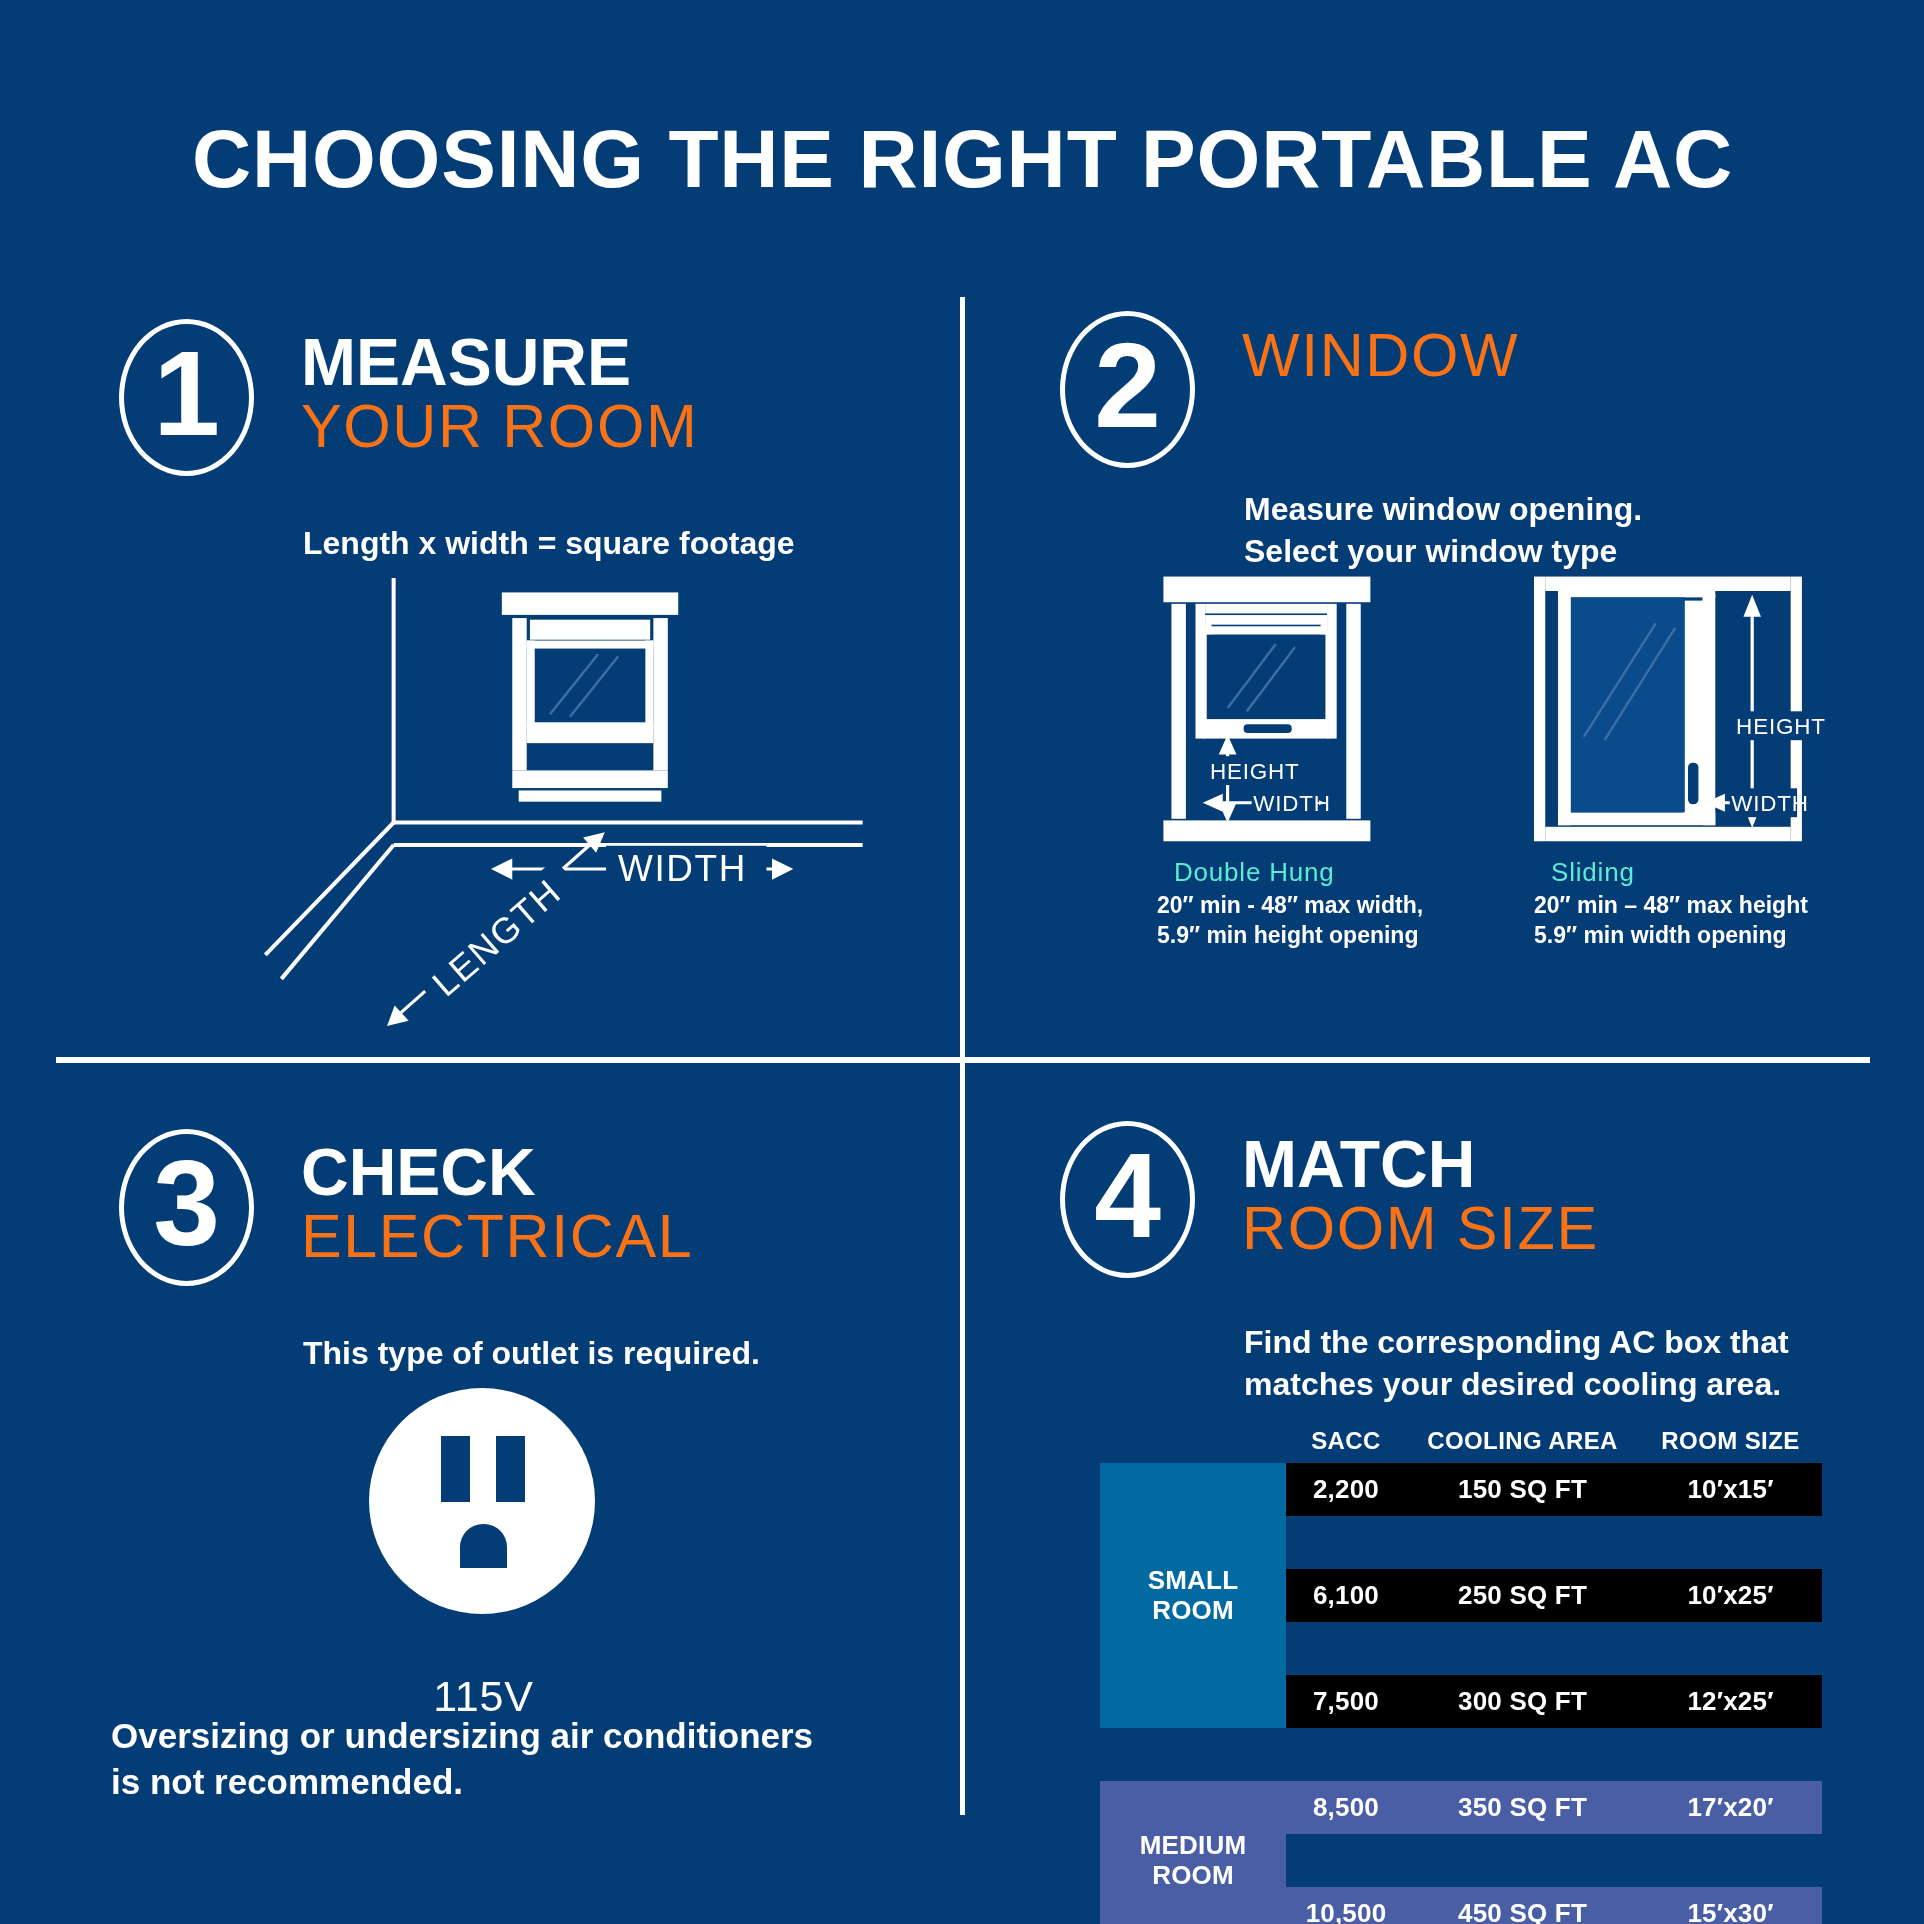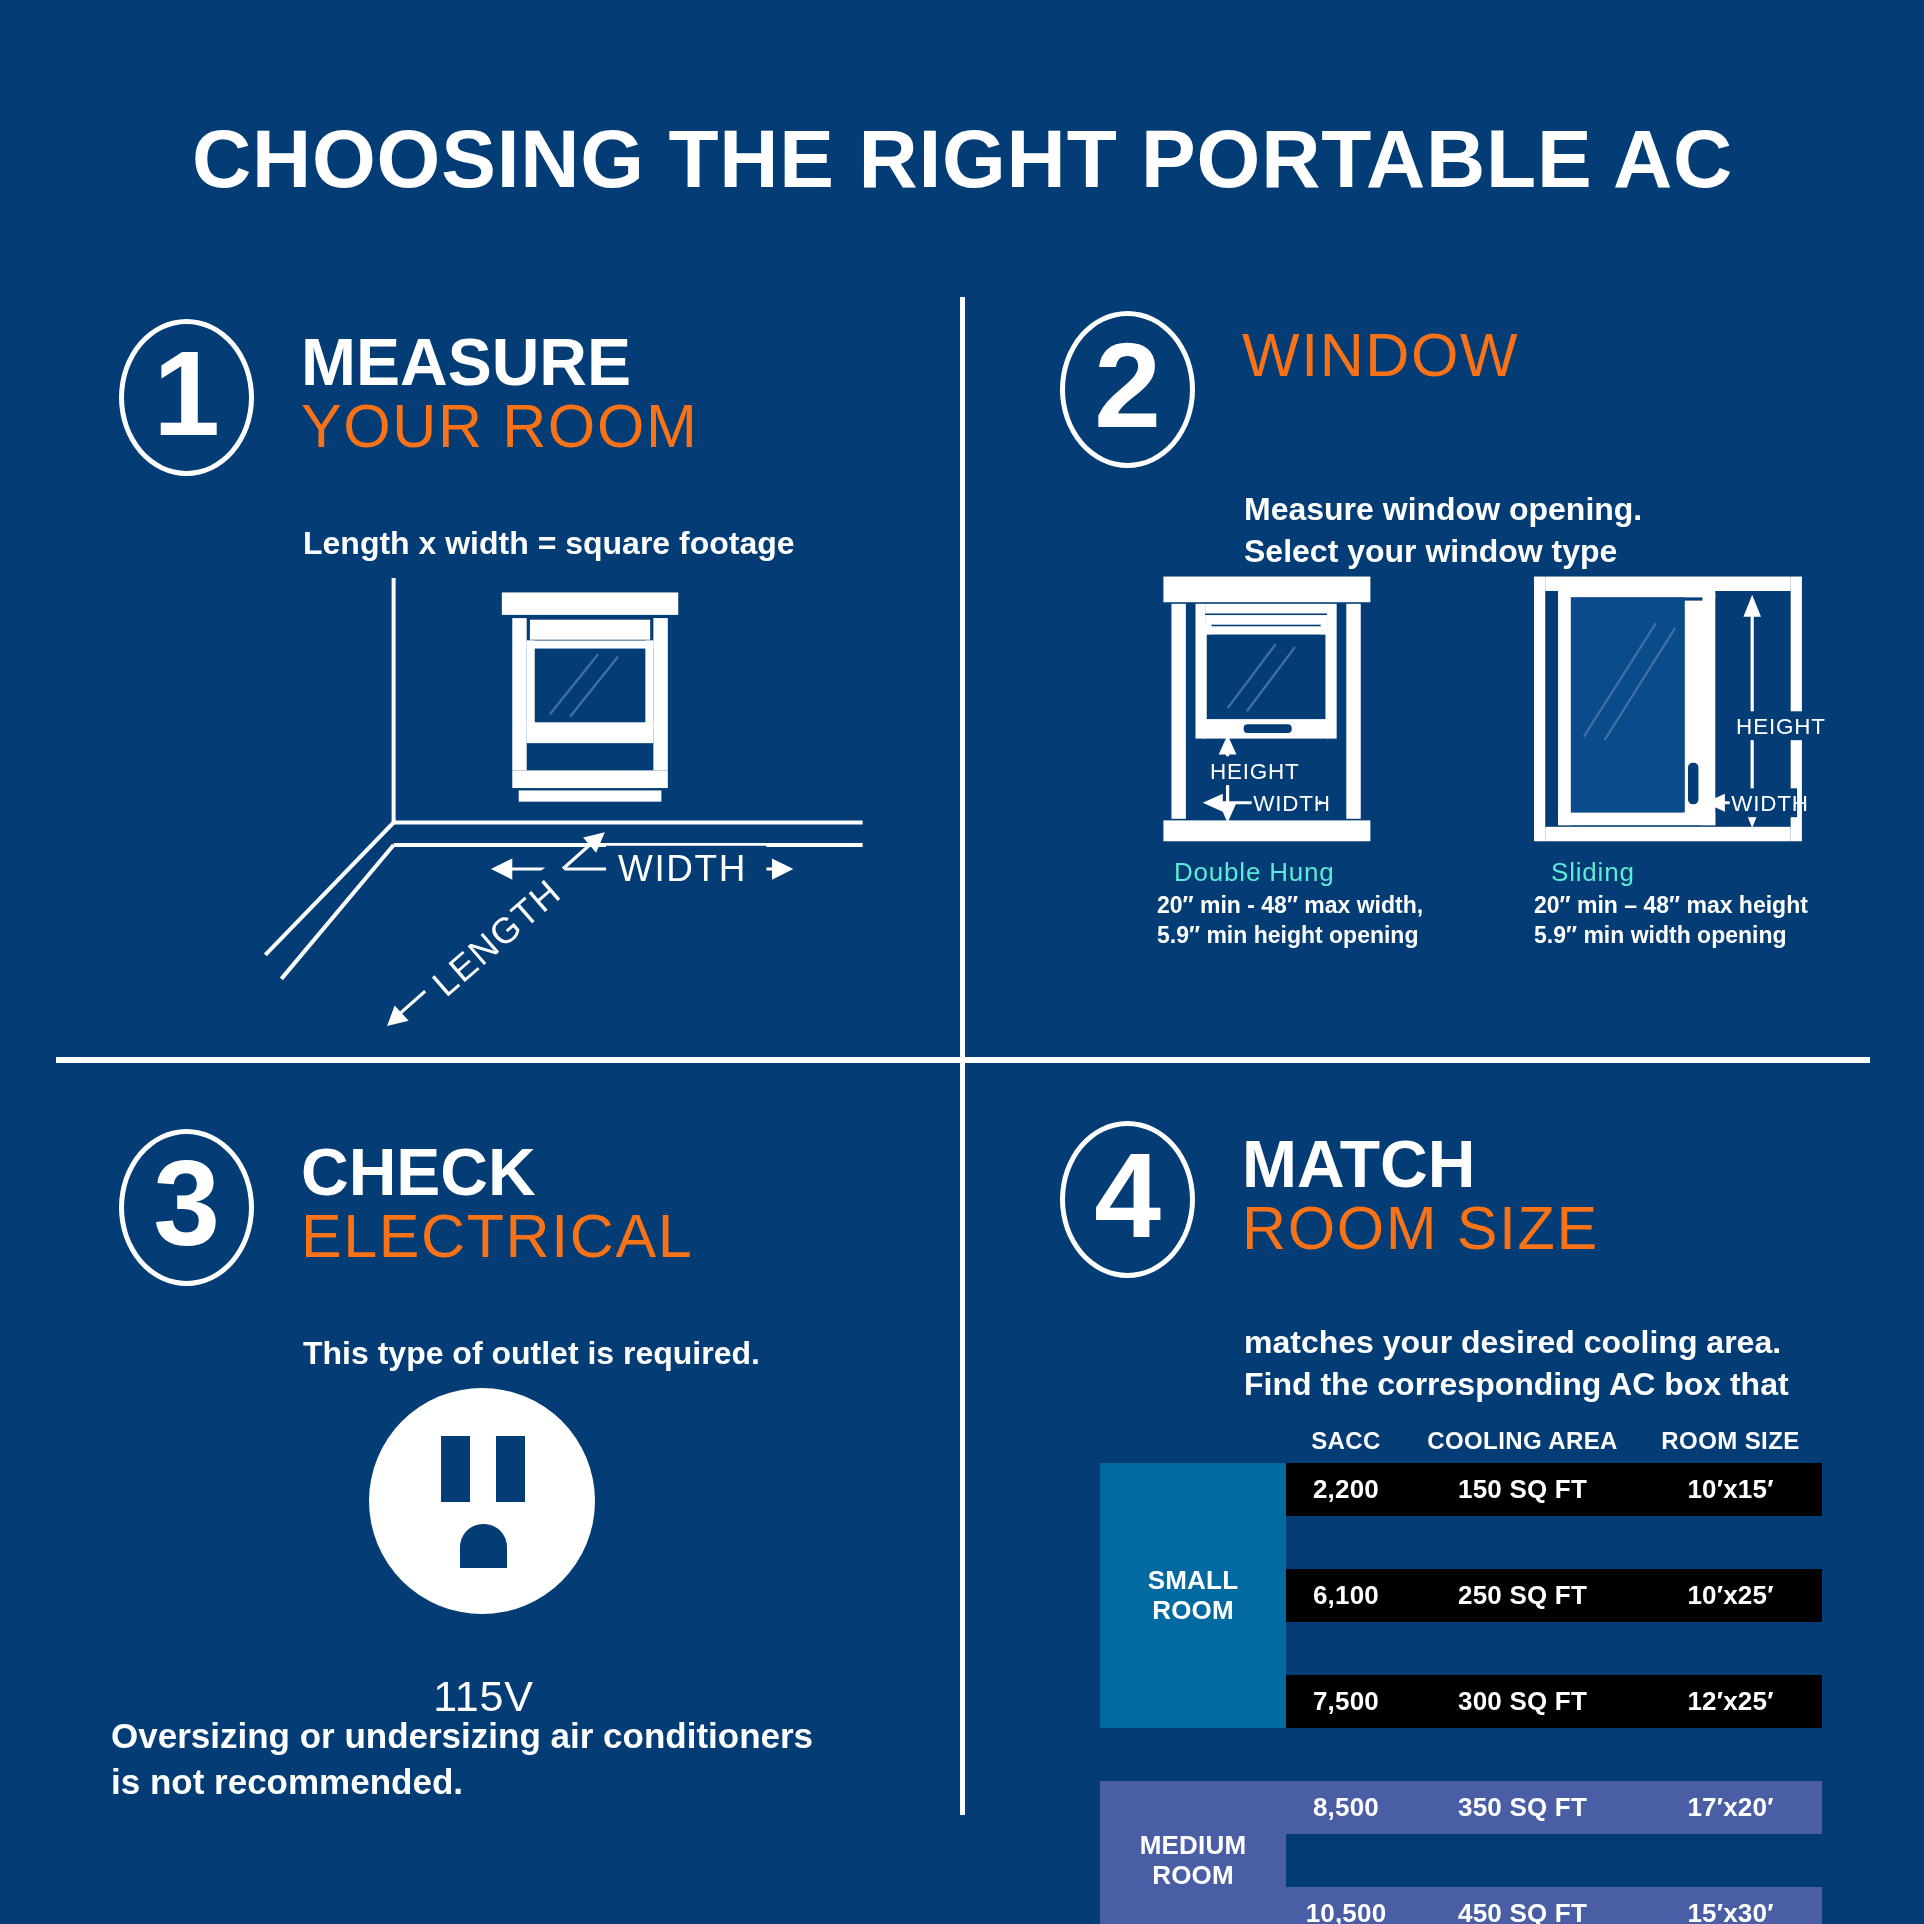--- a/index.html
+++ b/index.html
@@ -363,22 +363,22 @@
       <div class="num-circle">
         <span>4</span>
       </div>
       <div class="head-text">
         <div class="head-bold">MATCH</div>
         <div class="head-light">ROOM SIZE</div>
       </div>
     </div>
 
     <div class="sub-bold" id="q4-sub">
+      <div>Find the corresponding AC box that</div>
       <div>matches your desired cooling area.</div>
-      <div>Find the corresponding AC box that</div>
     </div>
 
     <div id="q4-table">
       <table class="ac-table">
         <thead>
           <tr>
             <th class="cat-blank"></th>
             <th class="c-sacc">SACC</th>
             <th class="c-area">COOLING AREA</th>
             <th class="c-size">ROOM SIZE</th>

